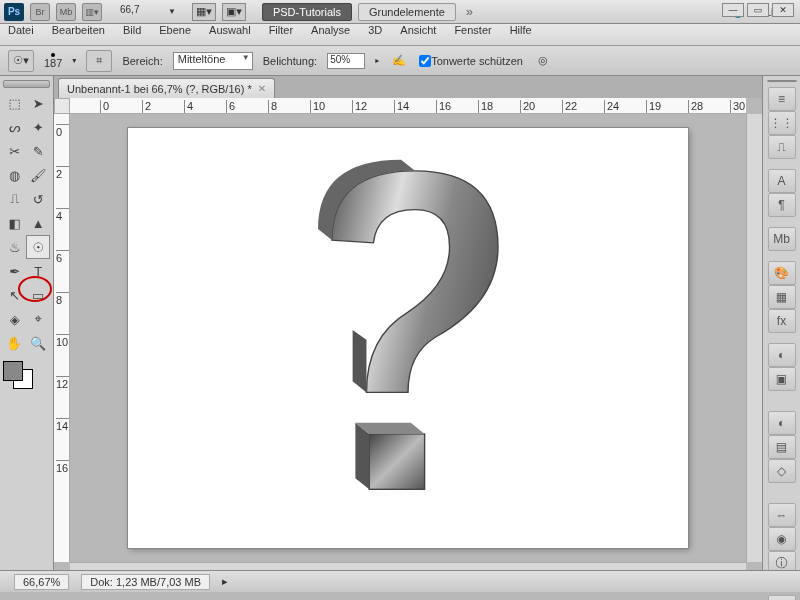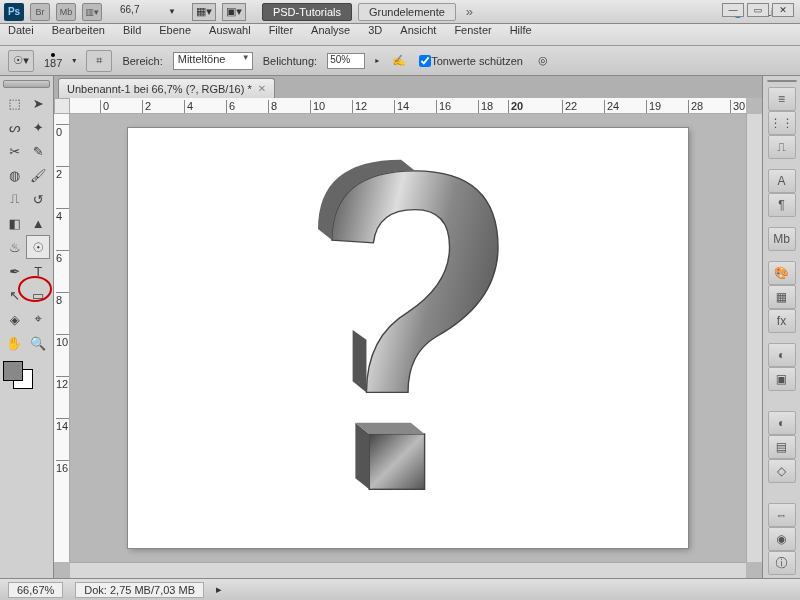--- a/index.html
+++ b/index.html
@@ -48,21 +48,21 @@
 .ruler-v{position:absolute;top:38px;left:0;bottom:16px;width:16px;background:#f8f8f8;border-right:1px solid #aaa;font-size:8px;overflow:hidden}
 .ruler-v span{position:absolute;left:2px;border-top:1px solid #888;padding-top:1px;width:14px}
 .canvas-bg{position:absolute;top:38px;left:16px;right:16px;bottom:16px;background:#b8b8b8;display:flex;align-items:center;justify-content:center;overflow:hidden}
 .canvas{width:560px;height:420px;background:#fff;box-shadow:0 0 0 1px #888,2px 2px 6px rgba(0,0,0,.3);display:flex;align-items:center;justify-content:center}
 .qmark svg{width:280px;height:360px}
 .scroll-h{position:absolute;bottom:0;left:16px;right:16px;height:16px;background:#d8d8d8;border-top:1px solid #aaa}
 .scroll-v{position:absolute;top:38px;right:0;bottom:16px;width:16px;background:#d8d8d8;border-left:1px solid #aaa}
 .panels-right{width:38px;background:#d0d0d0;border-left:1px solid #888;display:flex;flex-direction:column;align-items:center;padding:4px 0;gap:2px}
 .panel-icon{width:28px;height:24px;border:1px solid #aaa;background:linear-gradient(#e0e0e0,#c8c8c8);border-radius:2px;display:flex;align-items:center;justify-content:center;font-size:12px;color:#555}
 .panel-gap{height:10px}
-.status-bar{position:absolute;bottom:0;left:0;right:0;height:22px;background:linear-gradient(#e0e0e0,#c8c8c8);border-top:1px solid #888;display:flex;align-items:center;padding:0 8px;gap:12px;font-size:10px}
+.status-bar{position:absolute;bottom:8px;left:0;right:0;height:22px;background:linear-gradient(#e0e0e0,#c8c8c8);border-top:1px solid #888;display:flex;align-items:center;padding:0 14px;gap:12px;font-size:10px}
 .status-box{border:1px solid #aaa;background:#f0f0f0;padding:1px 8px;height:16px;display:flex;align-items:center}
 .win-controls{position:absolute;right:6px;top:3px;display:flex}
 </style>
 </head>
 <body>
 
 <div class="top-bar">
   <div class="ps-icon">Ps</div>
   <div class="top-btn">Br</div>
   <div class="top-btn">Mb</div>
@@ -195,21 +195,21 @@
         <span style="left: 30px;">0</span>
         <span style="left: 72px;">2</span>
         <span style="left: 114px;">4</span>
         <span style="left: 156px;">6</span>
         <span style="left: 198px;">8</span>
         <span style="left: 240px;">10</span>
         <span style="left: 282px;">12</span>
         <span style="left: 324px;">14</span>
         <span style="left: 366px;">16</span>
         <span style="left: 408px;">18</span>
-        <span style="left: 438px; font-weight: bold;">20</span>
+        <span style="left: 450px;">20</span>
         <span style="left: 492px;">22</span>
         <span style="left: 534px;">24</span>
         <span style="left: 576px;">19</span>
         <span style="left: 618px;">28</span>
         <span style="left: 660px;">30</span>
       </div>
     <div class="ruler-v" id="ruler-v">
         <span style="top: 10px;">0</span>
         <span style="top: 52px;">2</span>
         <span style="top: 94px;">4</span>
@@ -282,15 +282,15 @@
         <div class="panel-gap"></div>
         <div class="panel-gap"></div>
         <div class="panel-icon">▦</div>
       </div>
   </div>
 
 </div>
 
 <div class="status-bar">
   <span class="status-box">66,67%</span>
-  <span class="status-box">Dok: 2,75 MB/7,03 MB</span>
+  <span class="status-box">Dok: 1,23 MB/7,03 MB</span>
   <span>▸</span>
 </div>
 
 </body></html>

